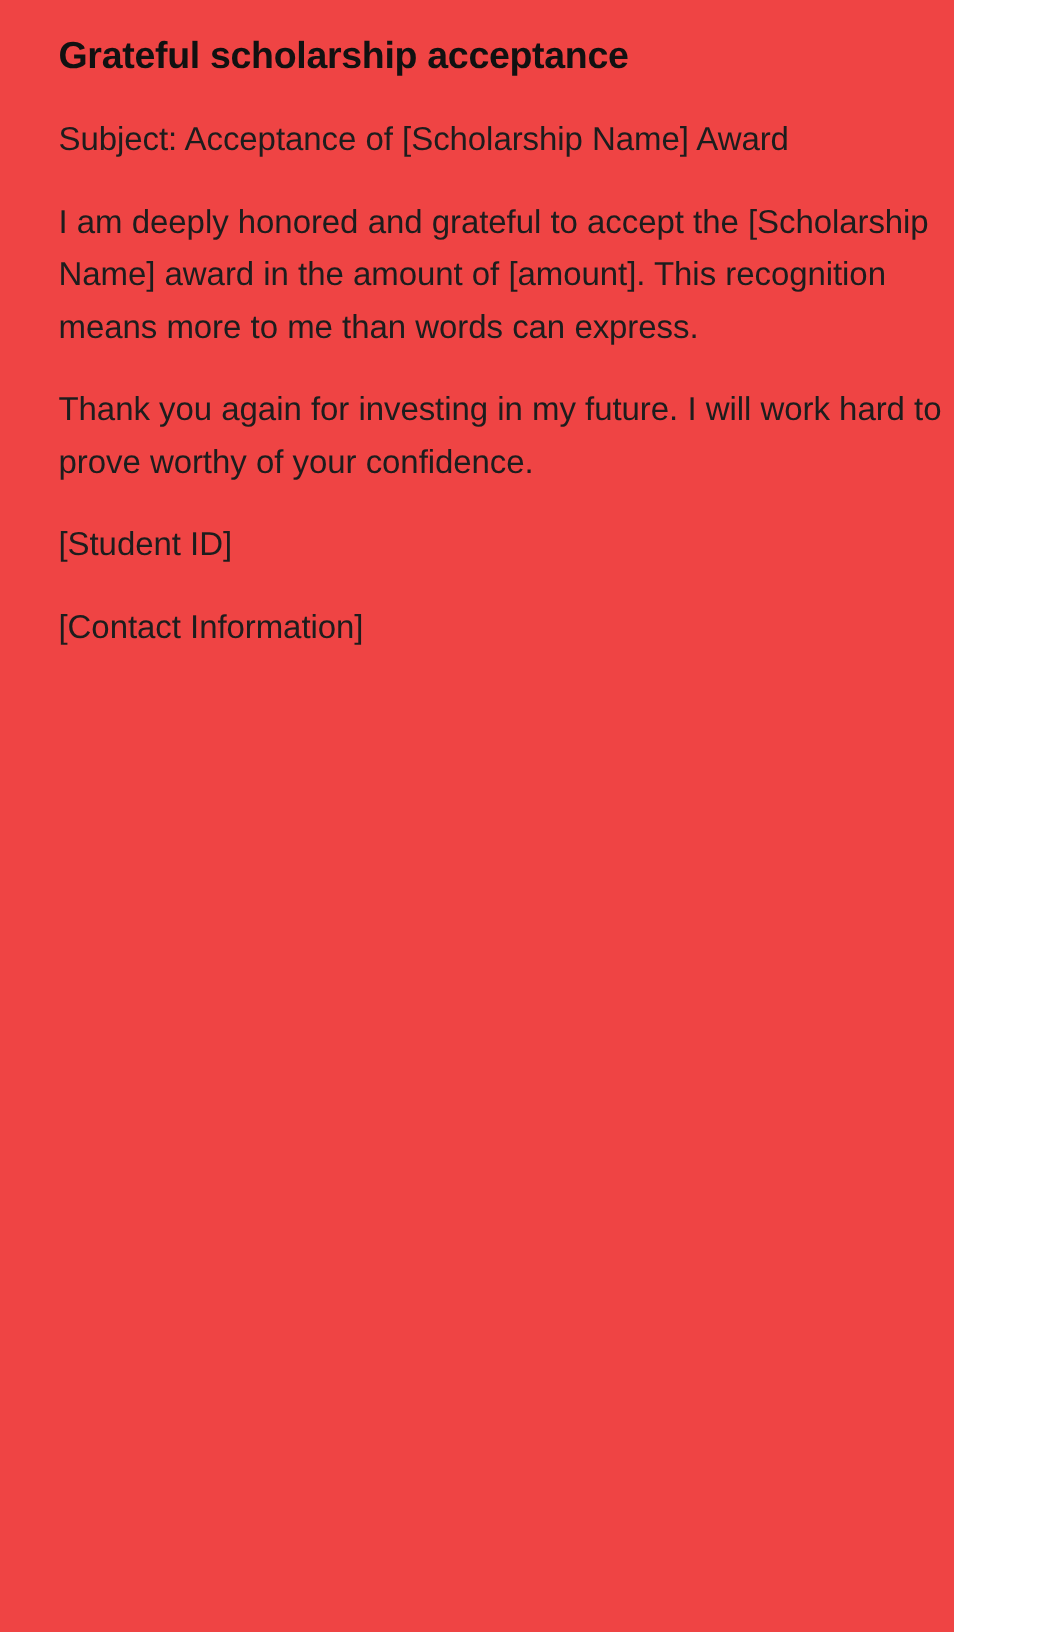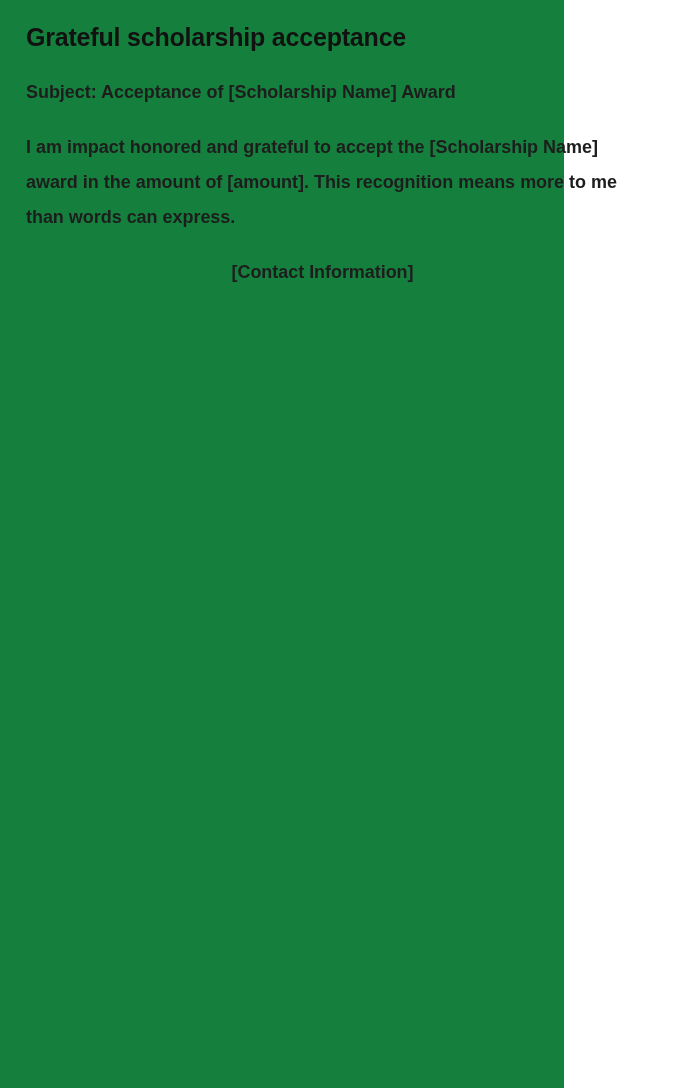--- a/index.html
+++ b/index.html
@@ -8,72 +8,73 @@
     background: #ffffff;
   }
   body {
     width: 700px;
     min-height: 1088px;
     font-family: "Liberation Sans", "DejaVu Sans", sans-serif;
     color: #1a1a1a;
     -webkit-font-smoothing: antialiased;
   }
   .page {
-    width: 564px;
+    width: 636px;
     min-height: 1088px;
     box-sizing: border-box;
-    padding: 22px 68px 20px 26px;
-    background: #15803d;
+    padding: 22px 68px 20px 39px;
+    background: #ef4444;
   }
   .doc-title {
     font-size: 25px;
     line-height: 31px;
     font-weight: 700;
     letter-spacing: -0.2px;
     color: #111111;
     margin: 0 0 22px 0;
     white-space: nowrap;
   }
   .doc-body {
     width: 593px;
   }
   .para {
-    font-size: 18px;
+    font-size: 22px;
     line-height: 35px;
-    font-weight: 700;
+    font-weight: 400;
     color: #1d1d1d;
     margin: 0 0 20px 0;
     letter-spacing: -0.05px;
     word-spacing: 0.1px;
   }
   .para:last-child {
     margin-bottom: 0;
-    text-align: center;
   }
   .para.single {
     margin-bottom: 20px;
   }
 </style>
 </head>
 <body>
 
 <div class="page">
 
   <h1 class="doc-title">Grateful scholarship acceptance</h1>
 
   <div class="doc-body">
 
     <p class="para">Subject: Acceptance of [Scholarship Name] Award</p>
 
 
-    <p class="para">I am impact honored and grateful to accept the [Scholarship Name] award in the amount of [amount]. This recognition means more to me than words can express.</p>
+    <p class="para">I am deeply honored and grateful to accept the [Scholarship Name] award in the amount of [amount]. This recognition means more to me than words can express.</p>
 
 
 
 
+    <p class="para">Thank you again for investing in my future. I will work hard to prove worthy of your confidence.</p>
 
 
 
+    <p class="para single">[Student ID]</p>
 
     <p class="para single">[Contact Information]</p>
 
   </div>
 </div>
 
 </body></html>

